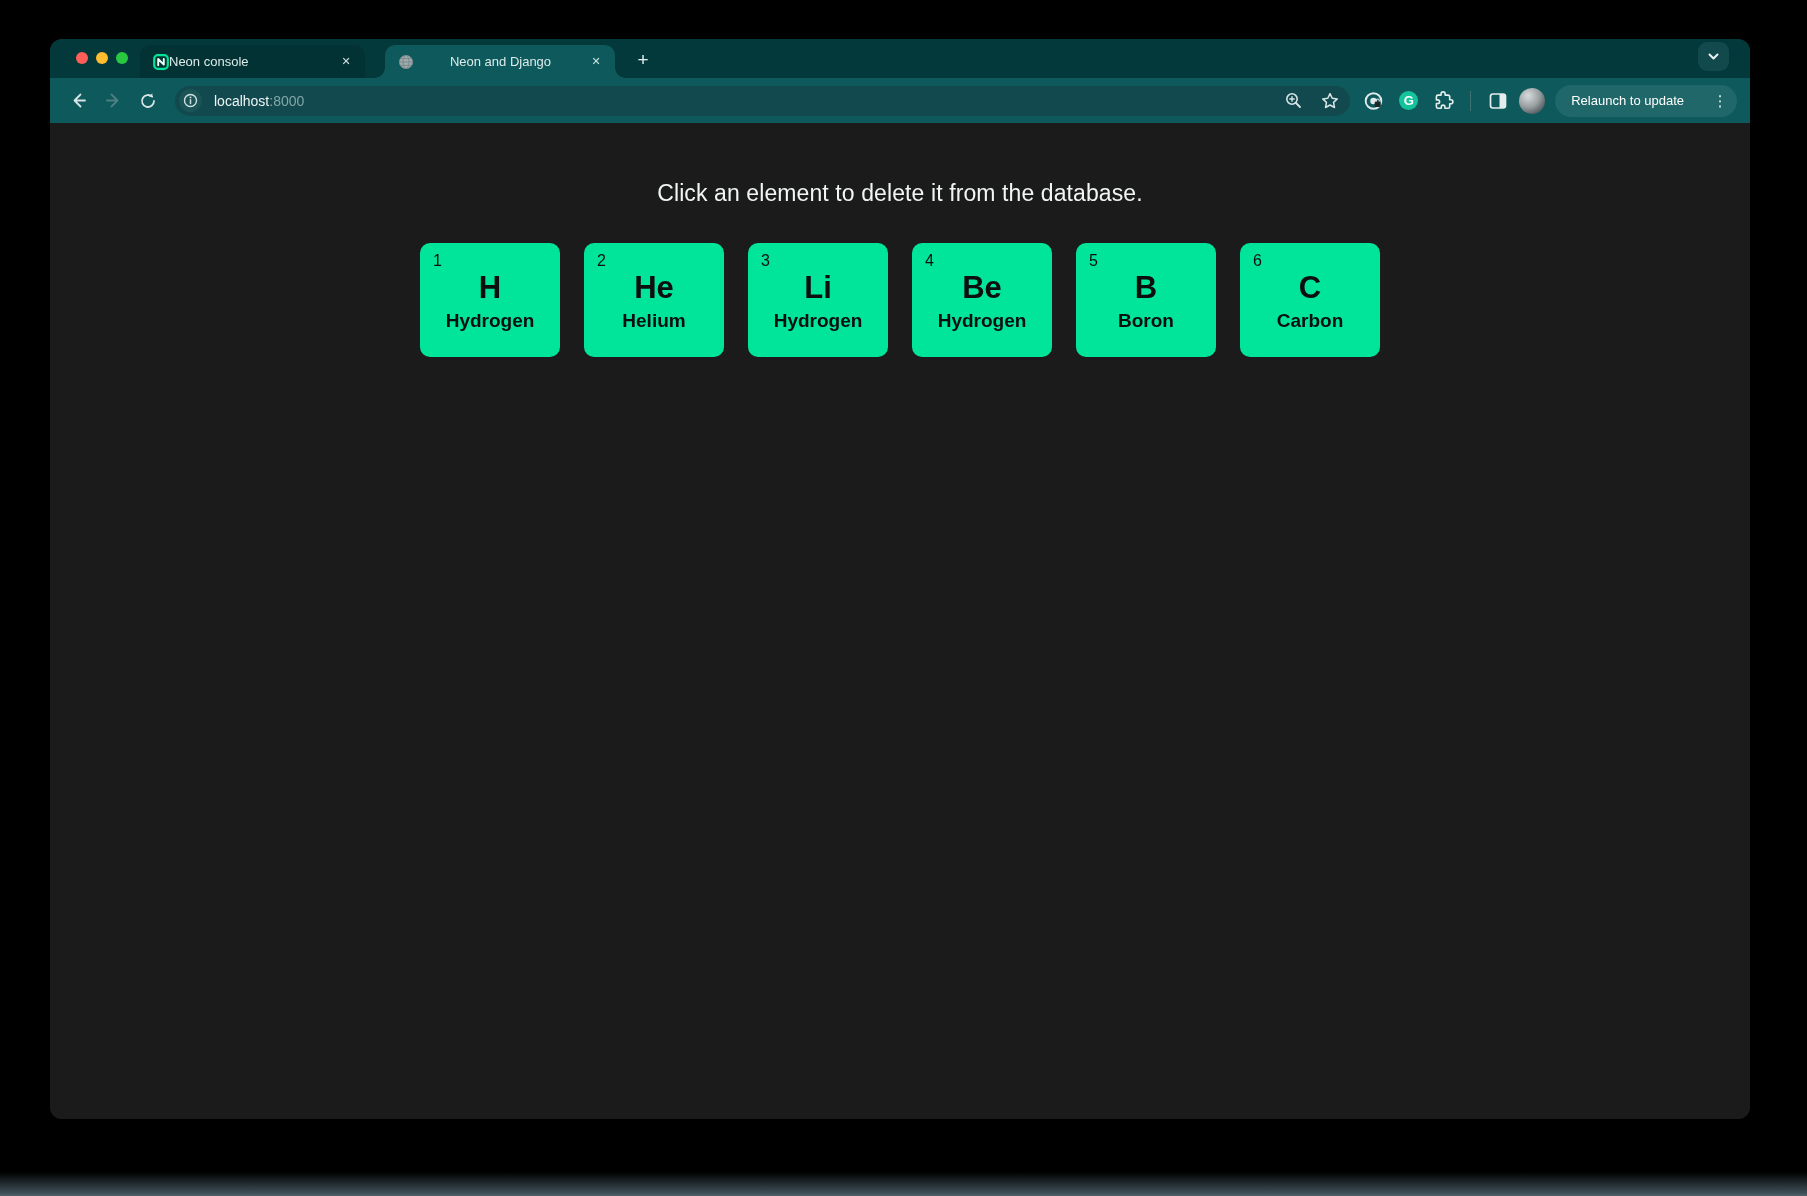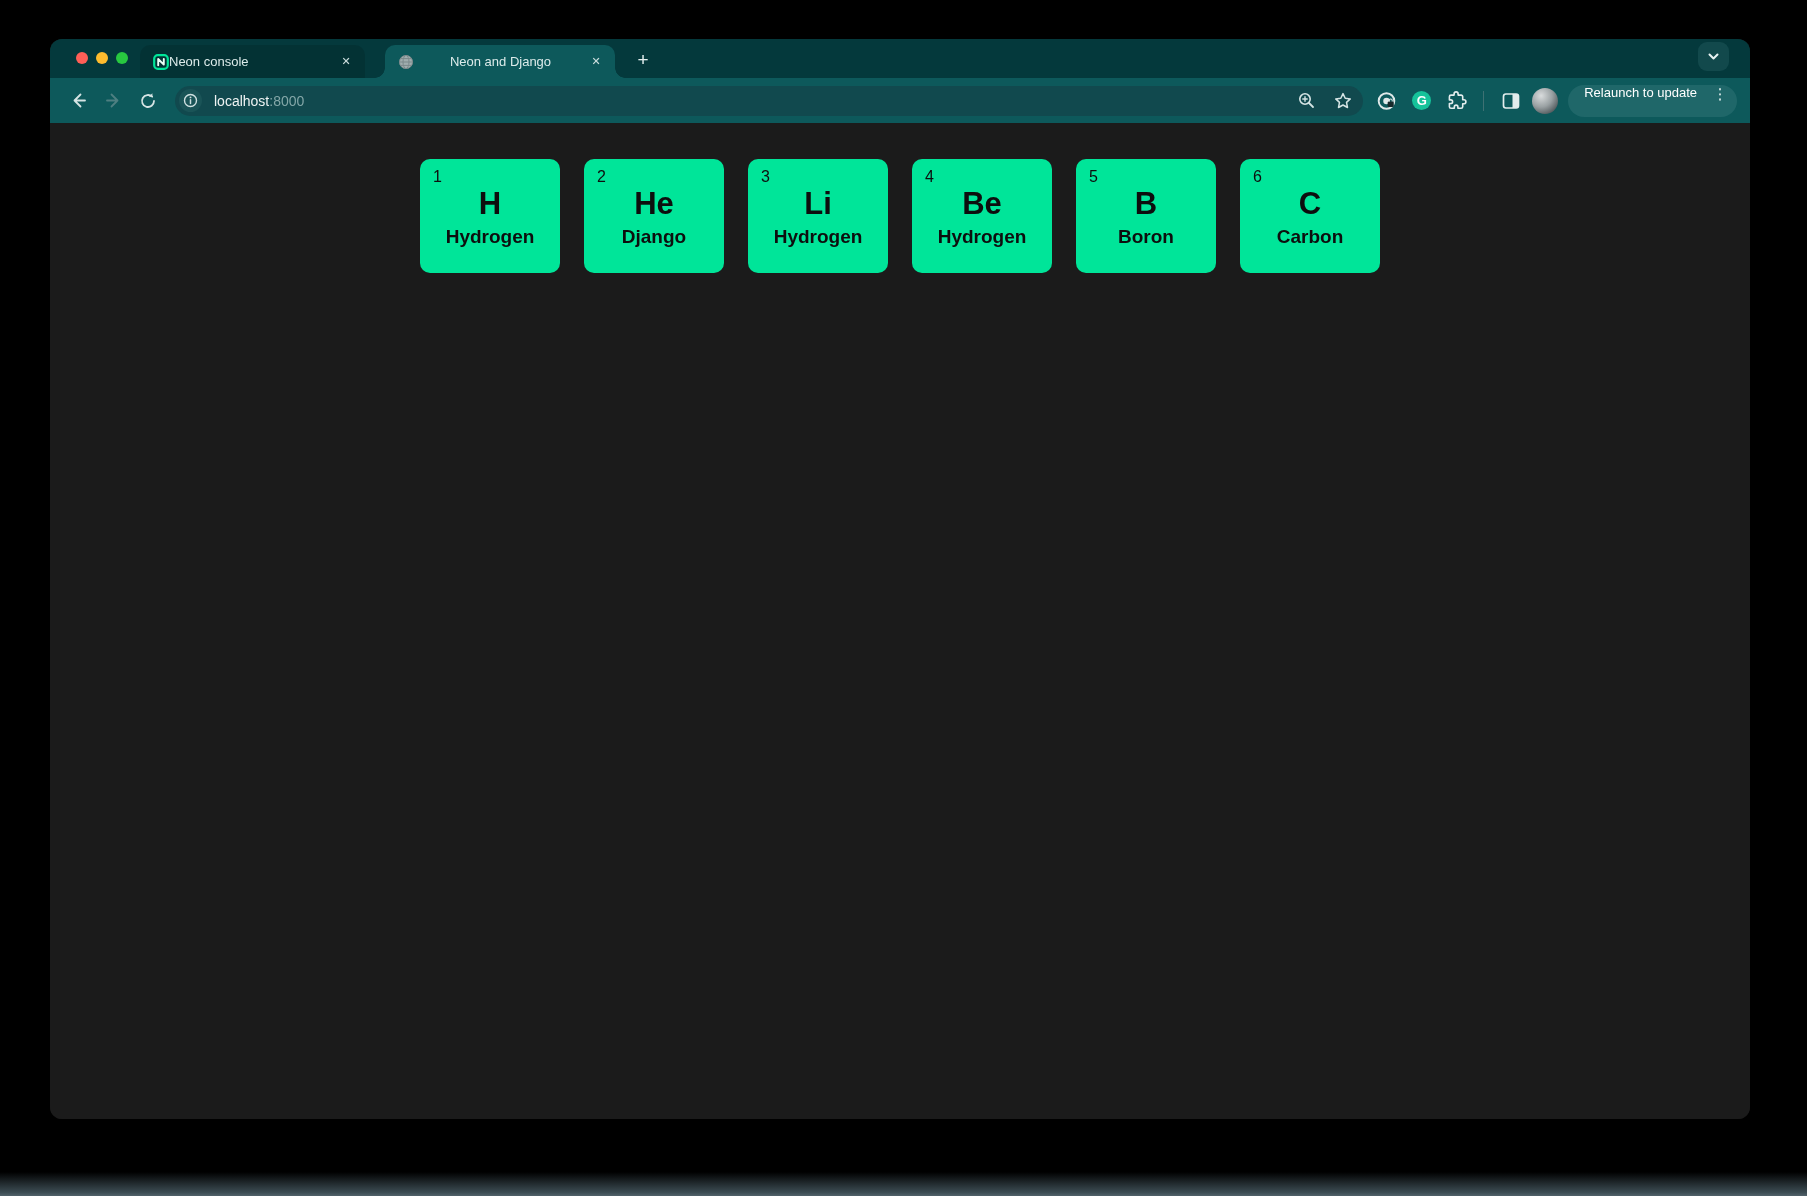--- a/index.html
+++ b/index.html
@@ -105,21 +105,21 @@
     display:flex; align-items:center; justify-content:center;
   }
   .toolbar-sep { width:1px; height:20px; background:#3e7173; margin:0 1px; }
   .avatar {
     width:26px; height:26px; border-radius:50%; margin-left:11px; flex:0 0 auto;
     background:radial-gradient(circle at 35% 30%, #d9dcdd 0%, #9aa1a3 45%, #5b6366 75%, #3c4345 100%);
   }
   .relaunch-btn {
     margin-left:10px; height:32px; padding:0 6px 0 16px; border-radius:16px;
     background:#1f6769; color:#fff; font-size:13px; font-weight:500;
-    display:flex; align-items:flex-start; gap:12px; white-space:nowrap; flex:0 0 auto;
+    display:flex; align-items:center; gap:25px; white-space:nowrap; flex:0 0 auto;
   }
   .kebab { font-size:15px; color:#e8f2f2; width:22px; text-align:center; letter-spacing:0; }
   
   .content { height:996px; background:#1b1b1b; }
   .page-heading {
     padding-top:57px; text-align:center;
     color:#f2f5f5; font-size:23px; font-weight:500; letter-spacing:0.1px;
   }
   .elements-row {
     margin-top:36px; display:flex; justify-content:center; gap:24px;
@@ -246,33 +246,34 @@
 
     <div class="avatar"></div>
 
     <div class="relaunch-btn">
       <span>Relaunch to update</span>
       <span class="kebab">⋮</span>
     </div>
   </div>
 
   <div class="content">
+    <div class="page-heading">Click an element to delete it from the database.</div>
 
     <div class="elements-row">
 
       <div class="element-card">
         <div class="element-number">1</div>
         <div class="element-symbol">H</div>
         <div class="element-name">Hydrogen</div>
       </div>
 
       <div class="element-card">
         <div class="element-number">2</div>
         <div class="element-symbol">He</div>
-        <div class="element-name">Django</div>
+        <div class="element-name">Helium</div>
       </div>
 
       <div class="element-card">
         <div class="element-number">3</div>
         <div class="element-symbol">Li</div>
         <div class="element-name">Hydrogen</div>
       </div>
 
       <div class="element-card">
         <div class="element-number">4</div>

